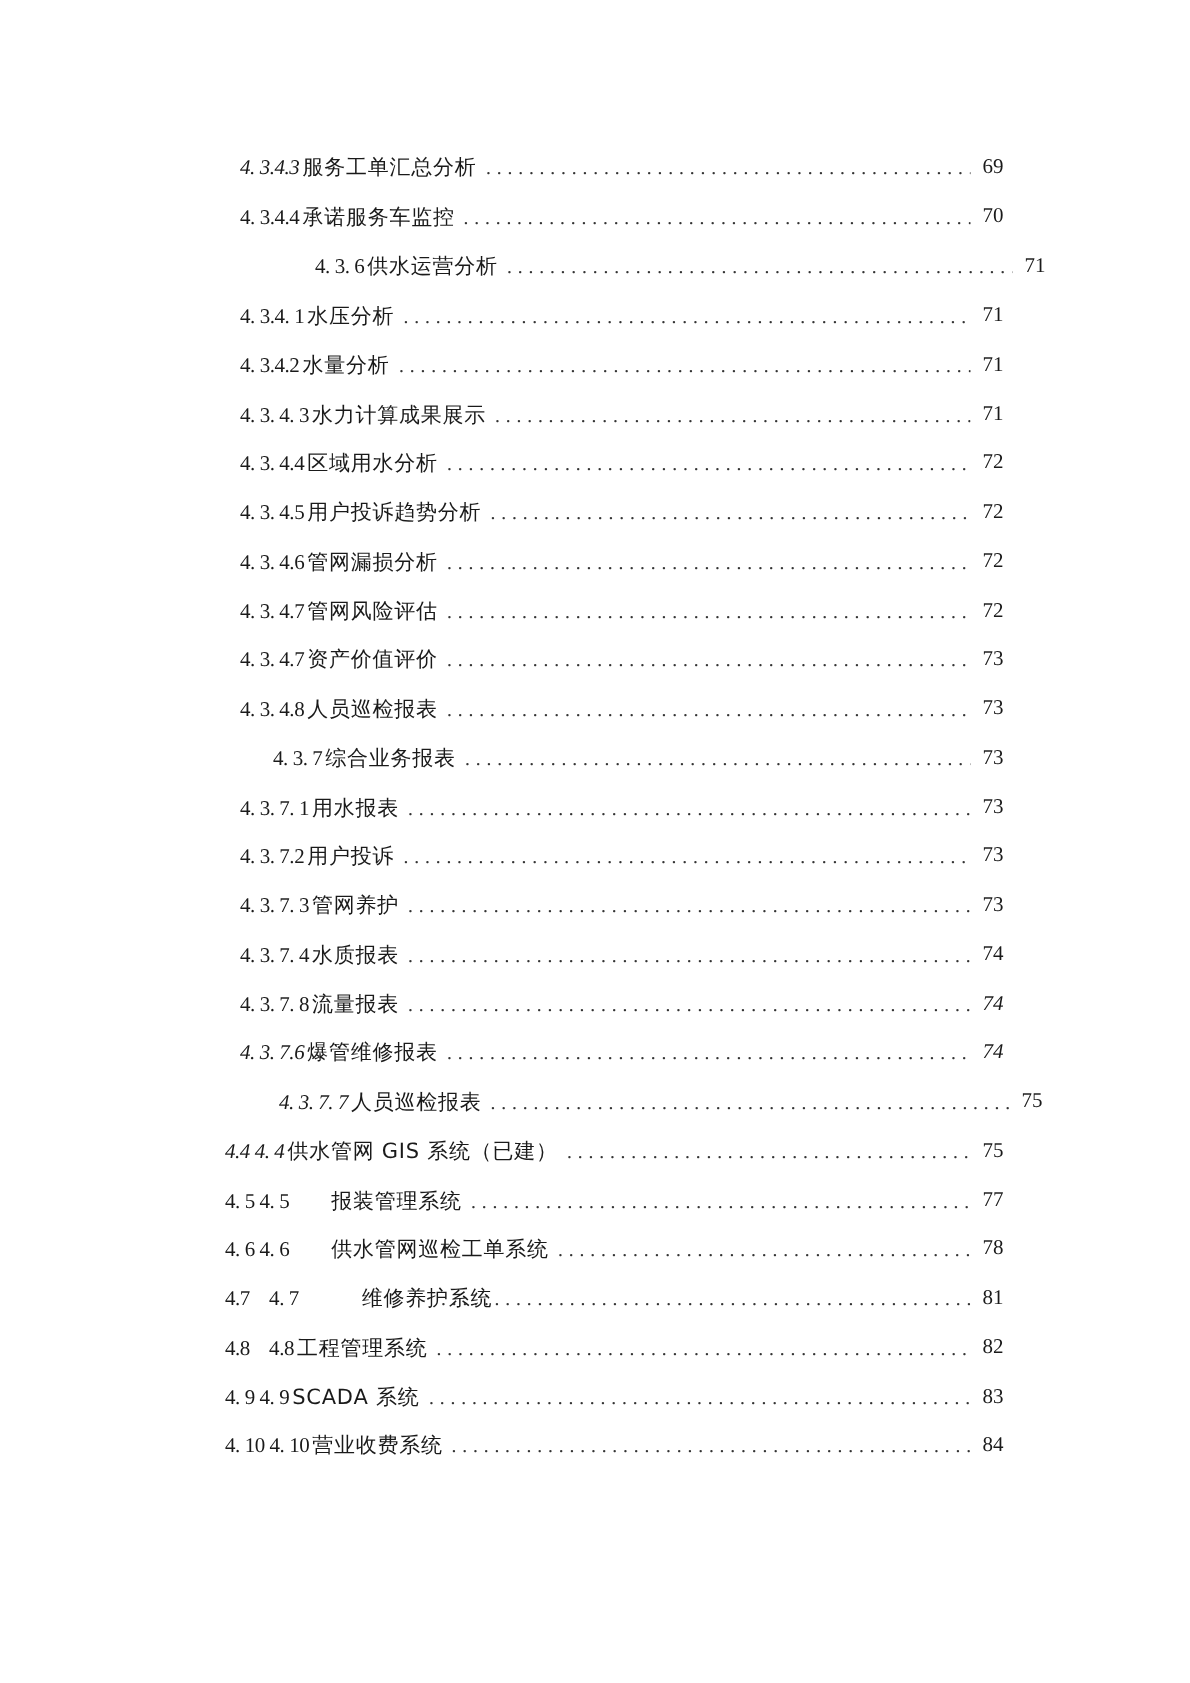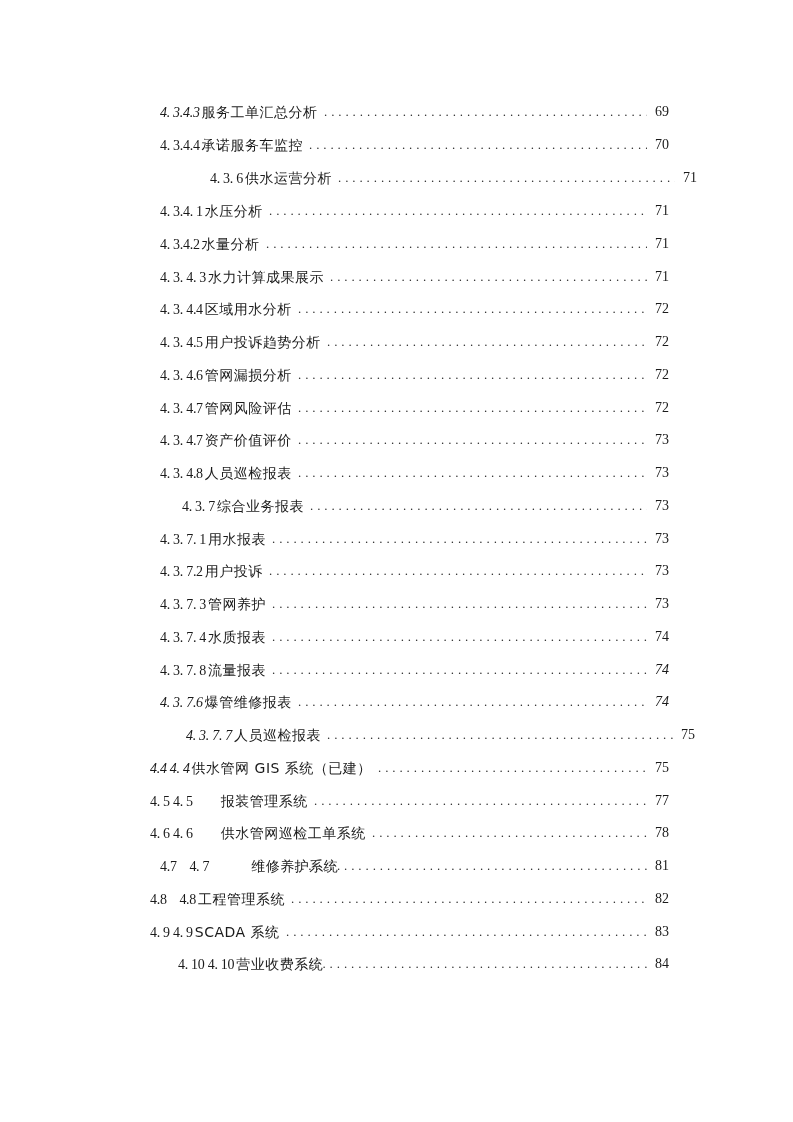--- a/index.html
+++ b/index.html
@@ -222,21 +222,21 @@
     <div class="toc-row" style="top: 721px;">
       <div class="toc-left" style="left: 150px;">
         <span class="toc-num" style="white-space: pre;">4. 6 4. 6</span>
         <span class="toc-gap" style="width: 26px;"></span>
         <span class="toc-title">供水管网巡检工单系统</span>
       </div>
       <span class="toc-dots" style="left: 372px; right: auto; width: 275px;">........................................................................................................................</span>
       <span class="toc-page">78</span>
     </div>
     <div class="toc-row" style="top: 754px;">
-      <div class="toc-left" style="left: 160px; gap: 20px;">
+      <div class="toc-left" style="left: 150px; gap: 20px;">
         <span class="toc-num" style="white-space: pre;">4.7    4. 7</span>
         <span class="toc-gap" style="width: 0px;"></span>
         <span class="toc-title">维修养护系统</span>
       </div>
       <span class="toc-dots" style="left: 294px; right: auto; width: 353px;">........................................................................................................................</span>
       <span class="toc-page">81</span>
     </div>
     <div class="toc-row" style="top: 787px;">
       <div class="toc-left" style="left: 150px;">
         <span class="toc-num" style="white-space: pre;">4.8    4.8</span>
@@ -249,21 +249,21 @@
     <div class="toc-row" style="top: 820px;">
       <div class="toc-left" style="left: 150px;">
         <span class="toc-num" style="white-space: pre;">4. 9 4. 9</span>
         <span class="toc-gap" style="width: 0px;"></span>
         <span class="toc-title">SCADA 系统</span>
       </div>
       <span class="toc-dots" style="left: 286px; right: auto; width: 361px;">........................................................................................................................</span>
       <span class="toc-page">83</span>
     </div>
     <div class="toc-row" style="top: 852px;">
-      <div class="toc-left" style="left: 150px; margin-left: 28px;">
+      <div class="toc-left" style="left: 150px;">
         <span class="toc-num" style="white-space: pre;">4. 10 4. 10</span>
         <span class="toc-gap" style="width: 0px;"></span>
         <span class="toc-title">营业收费系统</span>
       </div>
       <span class="toc-dots" style="left: 301px; right: auto; width: 346px;">........................................................................................................................</span>
       <span class="toc-page">84</span>
     </div>
   </div>
 
 </body></html>

